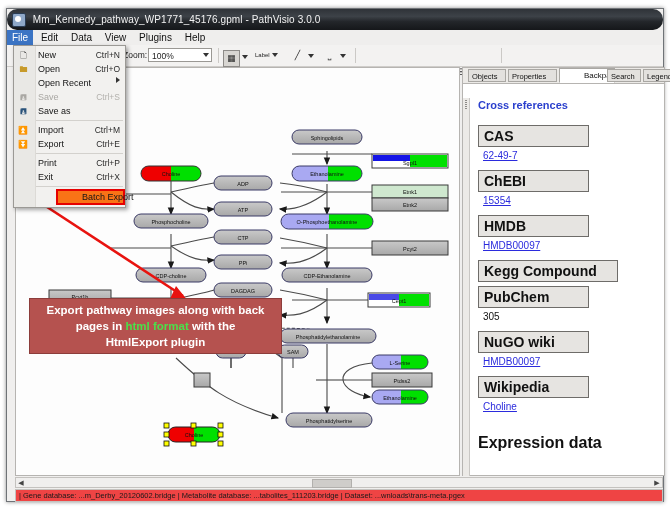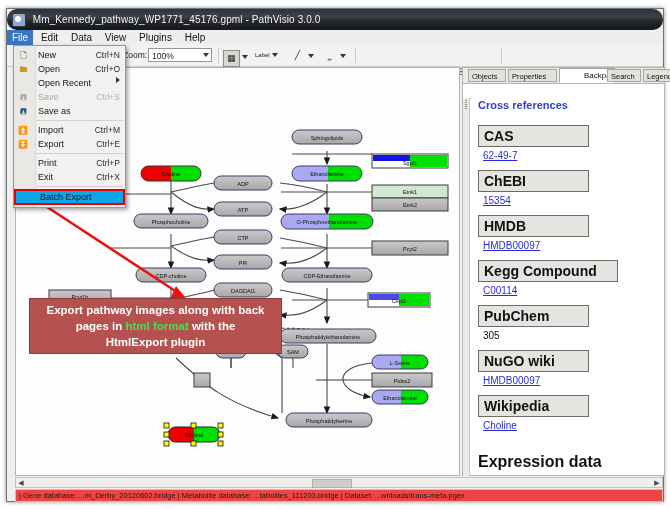--- a/index.html
+++ b/index.html
@@ -45,21 +45,21 @@
   #filemenu .gut{position:absolute;left:0;top:0;width:21px;height:100%;background:#e9e8e5;border-right:1px solid #dcdad6;}
   #filemenu ul{list-style:none;margin:0;padding:2px 0;position:relative;z-index:2;}
   #filemenu li{height:14px;line-height:14px;padding-left:24px;position:relative;white-space:nowrap;}
   #filemenu li .acc{position:absolute;right:5px;top:0;font-size:8.5px;color:#2a2a2a;}
   #filemenu li.dis{color:#a9a7a3;}
   #filemenu li.dis .acc{color:#b3b1ad;}
   #filemenu li .mico{position:absolute;left:4px;top:2px;width:11px;height:11px;font-size:8px;line-height:11px;text-align:center;}
   #filemenu hr{border:0;border-top:1px solid #d3d1cd;margin:2px 2px 2px 22px;}
   #filemenu li .sub{position:absolute;right:5px;top:1px;width:0;height:0;border-top:3px solid transparent;
                     border-bottom:3px solid transparent;border-left:4px solid #333;}
-  #filemenu li.hl{border:2px solid #e60000;background:#0ea5e9;height:12px;line-height:12px;box-sizing:content-box;}
+  #filemenu li.hl{border:2px solid #e60000;background:#f97316;height:12px;line-height:12px;box-sizing:content-box;margin-left:42px;}
 
   
   #canvaswrap{position:absolute;left:8px;top:58px;width:445px;height:409px;background:#fdfdfd;border:1px solid #b6b4b1;
               box-sizing:border-box;overflow:hidden;}
   #canvas{position:absolute;left:0;top:0;width:443px;height:407px;}
   #canvas svg{position:absolute;left:0;top:0;}
 
   
   #side{position:absolute;left:455px;top:58px;width:203px;height:409px;background:#ffffff;border:1px solid #b6b4b1;
         box-sizing:border-box;}
@@ -405,21 +405,20 @@
         <div class="xrow">
           <div class="xhead">ChEBI</div>
           <div class="xval">15354</div>
         </div>
         <div class="xrow">
           <div class="xhead">HMDB</div>
           <div class="xval">HMDB00097</div>
         </div>
         <div class="xrow">
           <div class="xhead">Kegg Compound</div>
-          <div class="xval">C00114</div>
         </div>
         <div class="xrow">
           <div class="xhead">PubChem</div>
           <div class="xval plain">305</div>
         </div>
         <div class="xrow">
           <div class="xhead">NuGO wiki</div>
           <div class="xval">HMDB00097</div>
         </div>
         <div class="xrow">

